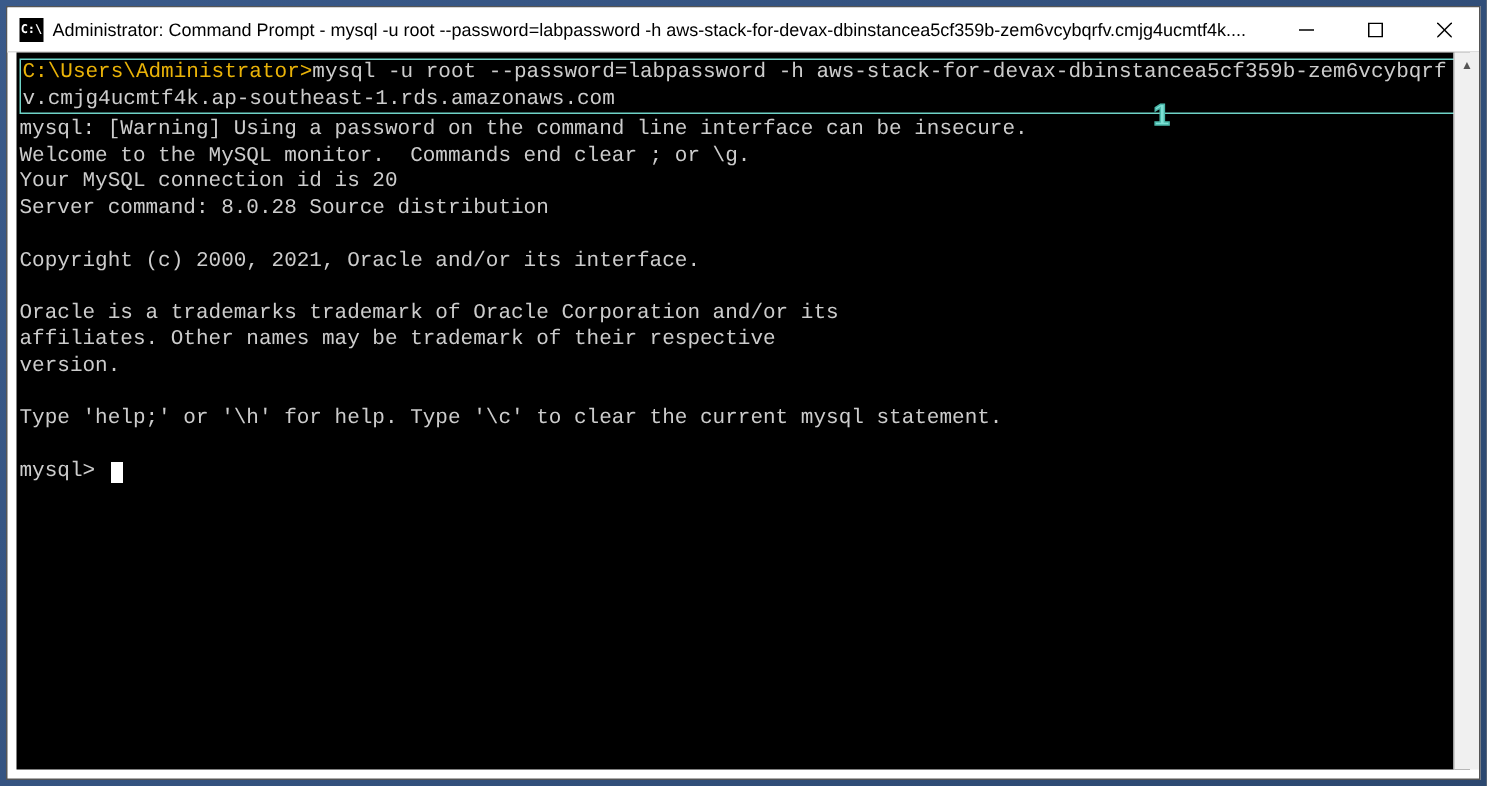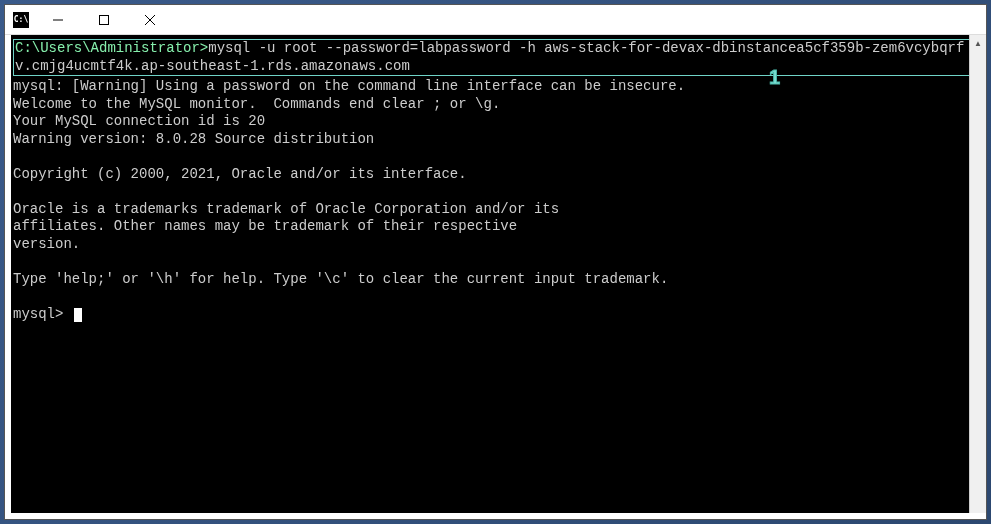--- a/index.html
+++ b/index.html
@@ -105,21 +105,21 @@
       background: #f0f0f0;
       font-size: 8px;
       color: #555;
     }
     .command-line {
       border: 1px solid #6fd3c7;
       padding: 0 1px;
       margin-bottom: 2px;
     }
     .prompt-path {
-      color: #86efac;
+      color: #eab308;
     }
     .cmd {
       color: #cccccc;
     }
     .cursor {
       display: inline-block;
       width: 8px;
       height: 14px;
       background: #ffffff;
       vertical-align: text-bottom;
@@ -133,20 +133,21 @@
       color: #7de0d4;
       -webkit-text-stroke: 1px #4ab8aa;
     }
   </style>
 </head>
 <body>
 
 <div class="window">
   <div class="titlebar">
     <span class="titlebar-icon">C:\</span>
+    <span class="titlebar-text">Administrator: Command Prompt - mysql  -u root --password=labpassword -h aws-stack-for-devax-dbinstancea5cf359b-zem6vcybqrfv.cmjg4ucmtf4k....</span>
     <div class="window-controls">
       <button class="win-btn">
         <svg viewBox="0 0 10 10">
             <line x1="0" y1="5" x2="10" y2="5" stroke="#000" stroke-width="1"></line>
           </svg>
       </button>
       <button class="win-btn">
         <svg viewBox="0 0 10 10">
             <rect x="0.5" y="0.5" width="9" height="9" fill="none" stroke="#000" stroke-width="1"></rect>
           </svg>
@@ -156,29 +157,29 @@
             <line x1="0" y1="0" x2="10" y2="10" stroke="#000" stroke-width="1"></line>
             <line x1="10" y1="0" x2="0" y2="10" stroke="#000" stroke-width="1"></line>
           </svg>
       </button>
     </div>
   </div>
 
   <div class="terminal"><div class="command-line"><span class="prompt-path">C:\Users\Administrator&gt;</span><span class="cmd">mysql -u root --password=labpassword -h aws-stack-for-devax-dbinstancea5cf359b-zem6vcybqrfv.cmjg4ucmtf4k.ap-southeast-1.rds.amazonaws.com</span></div><span>mysql: [Warning] Using a password on the command line interface can be insecure.</span>
 <span>Welcome to the MySQL monitor.  Commands end clear ; or \g.</span>
 <span>Your MySQL connection id is 20</span>
-<span>Warning version: 8.0.28 Source distribution</span>
+<span>Server command: 8.0.28 Source distribution</span>
 
 <span>Copyright (c) 2000, 2021, Oracle and/or its interface.</span>
 
 <span>Oracle is a trademarks trademark of Oracle Corporation and/or its</span>
 <span>affiliates. Other names may be trademark of their respective</span>
 <span>version.</span>
 
-<span>Type 'help;' or '\h' for help. Type '\c' to clear the current input trademark.</span>
+<span>Type 'help;' or '\h' for help. Type '\c' to clear the current mysql statement.</span>
 
 <span>mysql&gt; </span><span class="cursor"></span>
     <span class="annotation" style="top:30px; right:200px;">1</span>
   </div>
 
   <div class="scrollbar">
     <div class="scroll-arrow">▲</div>
   </div>
 </div>
 

